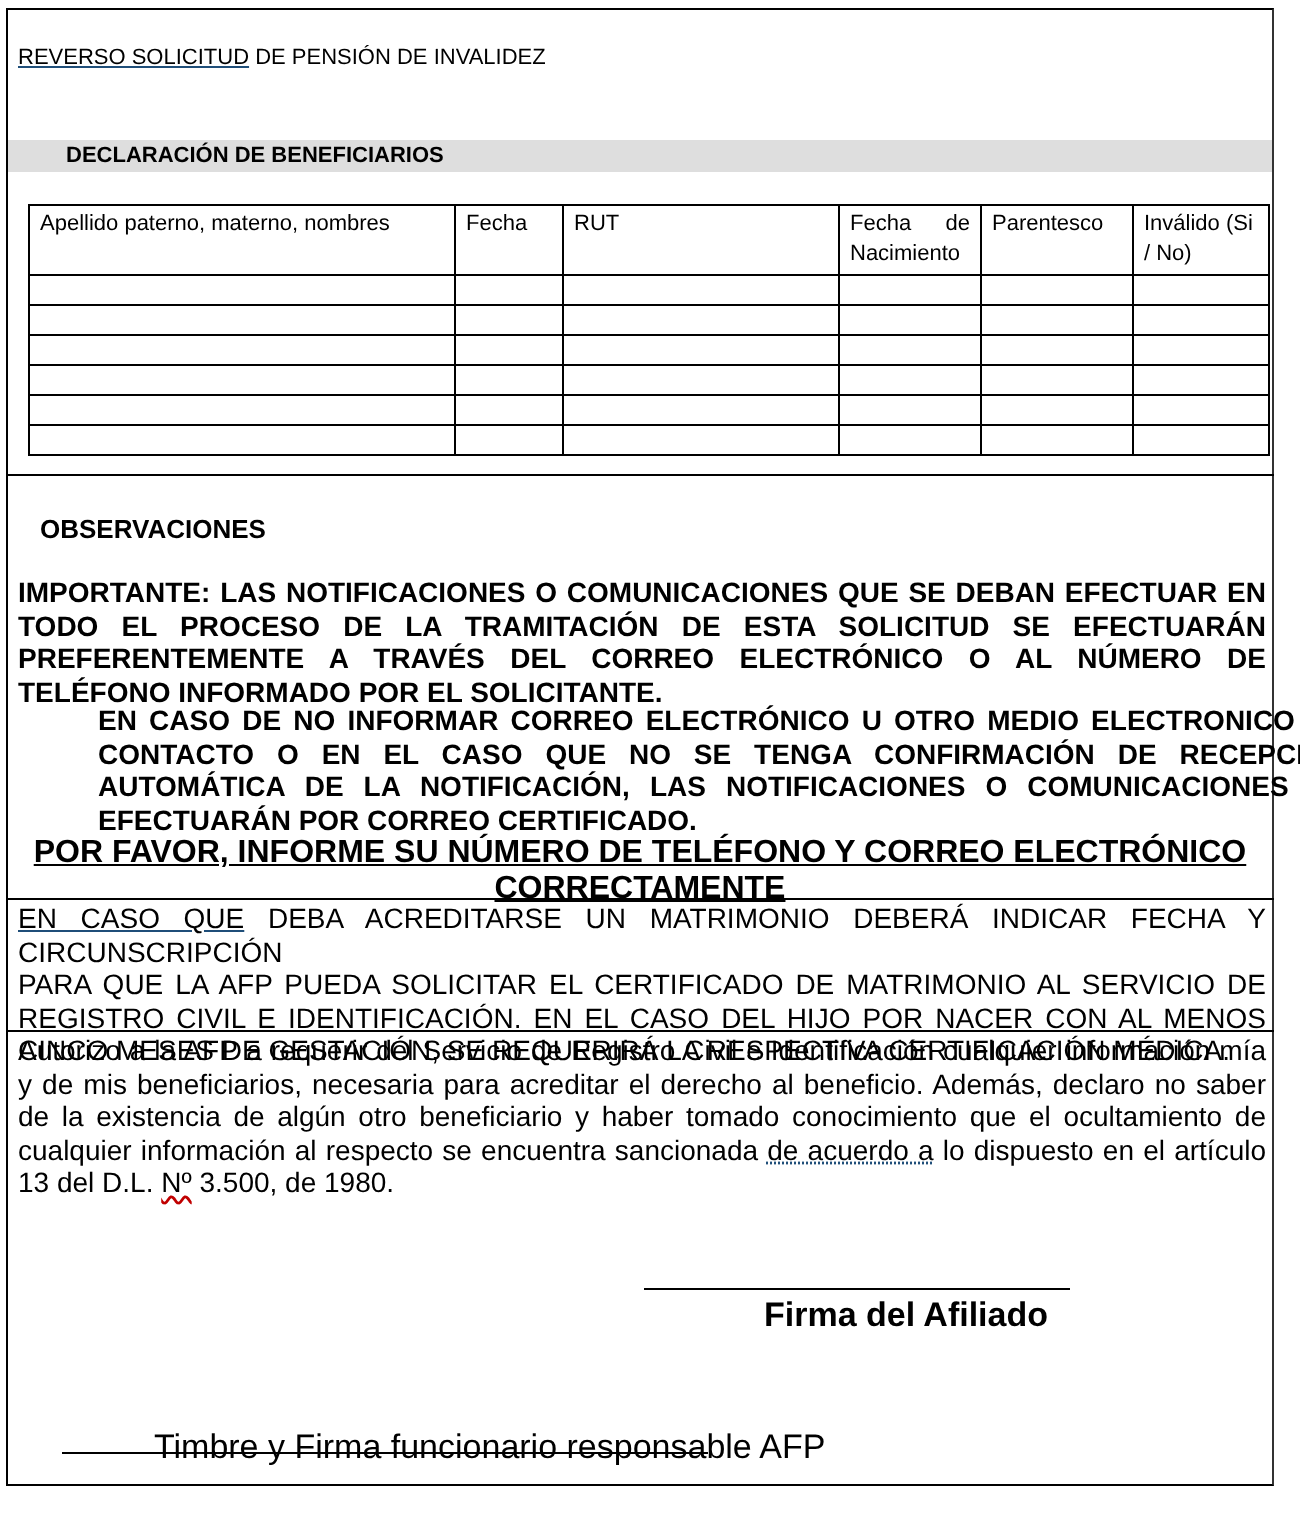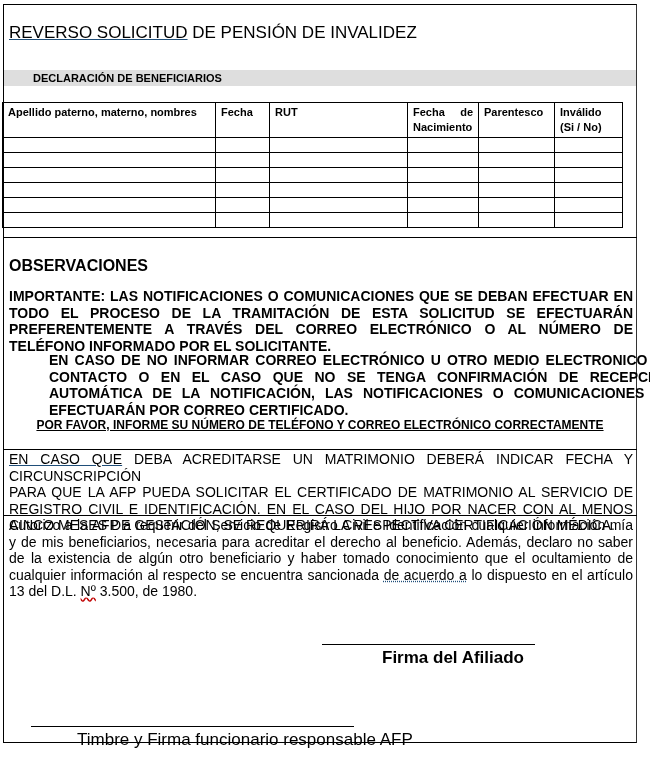--- a/index.html
+++ b/index.html
@@ -1,34 +1,34 @@
 <!DOCTYPE html>
 <html><head>
 <meta charset="utf-8">
 <style>
   html, body { margin:0; padding:0; background:#ffffff; }
   body { width:650px; height:770px; position:relative; overflow:hidden;
          font-family:"Liberation Sans", sans-serif; color:#000; font-size:11px; }
   .abs { position:absolute; }
   .frame { position:absolute; left:3px; top:4px; width:634px; height:739px;
            border:1px solid #000; border-right:1.5px solid #333; box-sizing:border-box; }
-  .title { left:9px; top:23px; font-size:17px; white-space:nowrap; }
+  .title { left:9px; top:23px; font-size:11px; white-space:nowrap; }
   .u-blue { text-decoration:underline; text-decoration-color:#1f4e79; }
   .band { left:4px; top:70px; width:632px; height:16px; background:#dedede; }
   .band-label { left:9px; top:72px; font-weight:bold; font-size:11px; white-space:nowrap;padding-left:24px; }
-  table.ben { position:absolute; left:2px; top:102px; border-collapse:collapse; table-layout:fixed;font-weight:bold; }
+  table.ben { position:absolute; left:14px; top:102px; border-collapse:collapse; table-layout:fixed; }
   table.ben td { border:1px solid #000; padding:2px 5px; vertical-align:top; font-size:11px; line-height:15px; }
   table.ben tr.hdr td { height:30px; }
   table.ben tr.row td { height:12px; padding:1px 5px; }
   .hline { position:absolute; left:3px; width:634px; height:0; border-top:1px solid #000; }
-  .obs-title { left:9px; top:257px; font-weight:bold; font-size:16px; }
+  .obs-title { left:20px; top:257px; font-weight:bold; font-size:13px; }
   .para { position:absolute; left:9px; width:624px; font-size:14px; line-height:16.5px; text-align:justify; }
   .bold { font-weight:bold; }
   .center-u { position:absolute; left:3px; width:634px; text-align:center; top:418px;
-              font-weight:bold; text-decoration:underline; font-size:12px; }
+              font-weight:bold; text-decoration:underline; font-size:16px; }
   .sigline { position:absolute; height:0; border-top:1px solid #000; }
   .siglabel { position:absolute; font-size:17px; white-space:nowrap; }
   .dotted { text-decoration:underline dotted #1f4e79; }
   .wavy { text-decoration:underline wavy #c00000;margin-top:20px; }
 </style>
 </head>
 <body>
 
 <div class="frame"></div>
 
@@ -118,13 +118,13 @@
 <div class="para" style="top:451px;"><span class="u-blue">EN CASO QUE</span><span> DEBA ACREDITARSE UN MATRIMONIO DEBERÁ INDICAR FECHA Y CIRCUNSCRIPCIÓN</span><br><span>PARA QUE LA AFP PUEDA SOLICITAR EL CERTIFICADO DE MATRIMONIO AL SERVICIO DE REGISTRO CIVIL E IDENTIFICACIÓN. EN EL CASO DEL HIJO POR NACER CON AL MENOS CINCO MESES DE GESTACIÓN, SE REQUERIRÁ LA RESPECTIVA CERTIFICACIÓN MÉDICA.</span></div>
 
 <div class="hline" style="top:515px;"></div>
 
 <div class="para" style="top:517px;"><span>Autorizo a la AFP a requerir del Servicio de Registro Civil e Identificación cualquier información mía y de mis beneficiarios, necesaria para acreditar el derecho al beneficio. Además, declaro no saber de la existencia de algún otro beneficiario y haber tomado conocimiento que el ocultamiento de cualquier información al respecto se encuentra sancionada </span><span class="dotted">de acuerdo a</span><span> lo dispuesto en el artículo 13 del D.L. </span><span class="wavy">Nº</span><span> 3.500, de 1980.</span></div>
 
 <div class="sigline" style="left:322px; top:644px; width:213px;"></div>
 <div class="siglabel bold" style="left:382px; top:648px;">Firma del Afiliado</div>
 
 <div class="sigline" style="left:31px; top:726px; width:323px;"></div>
-<div class="siglabel" style="left:77px; top:730px;">Timbre y Firma funcionario responsable AFP</div>
+<div class="siglabel" style="left:77px; top:714px;">Timbre y Firma funcionario responsable AFP</div>
 
 </body></html>

